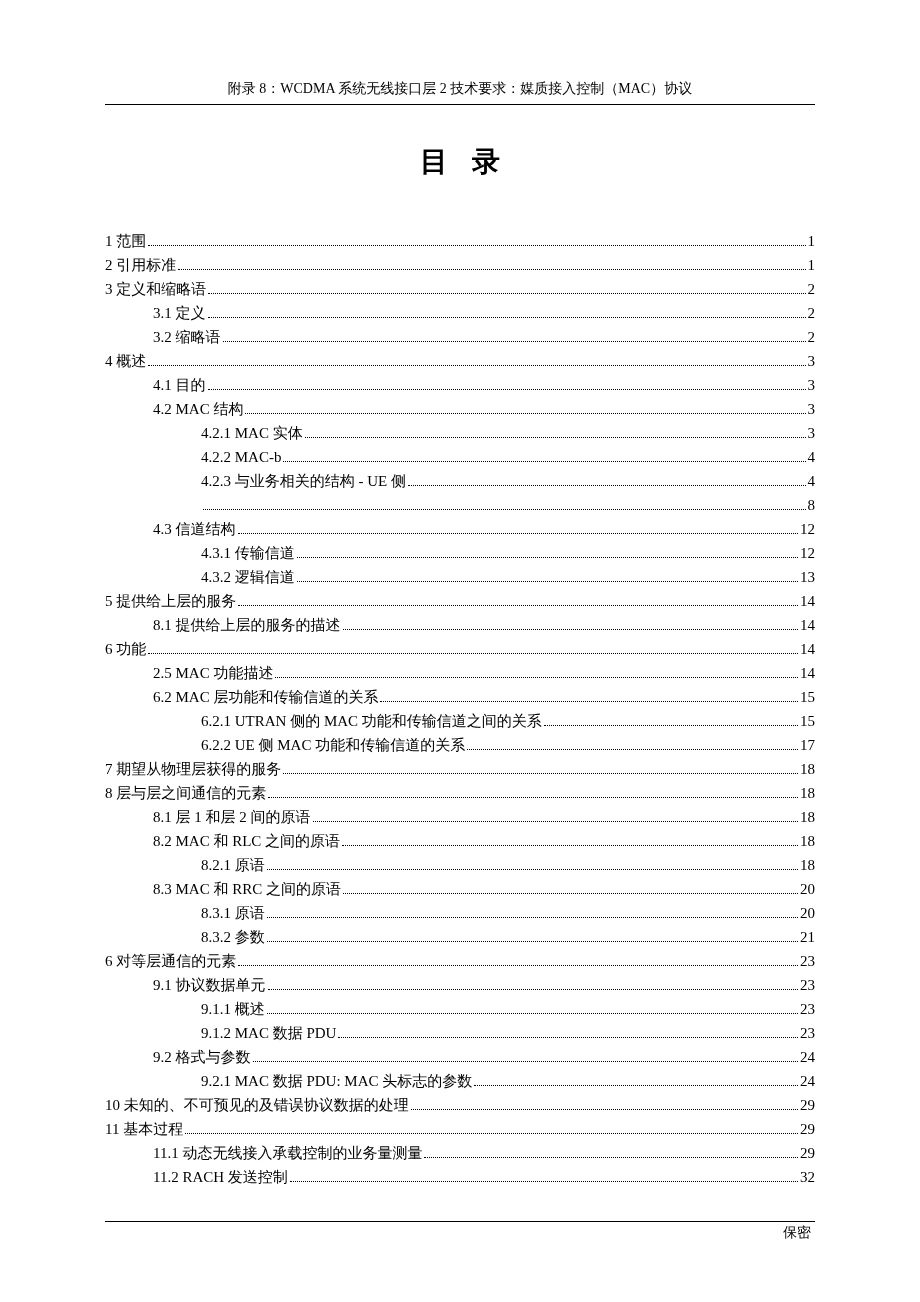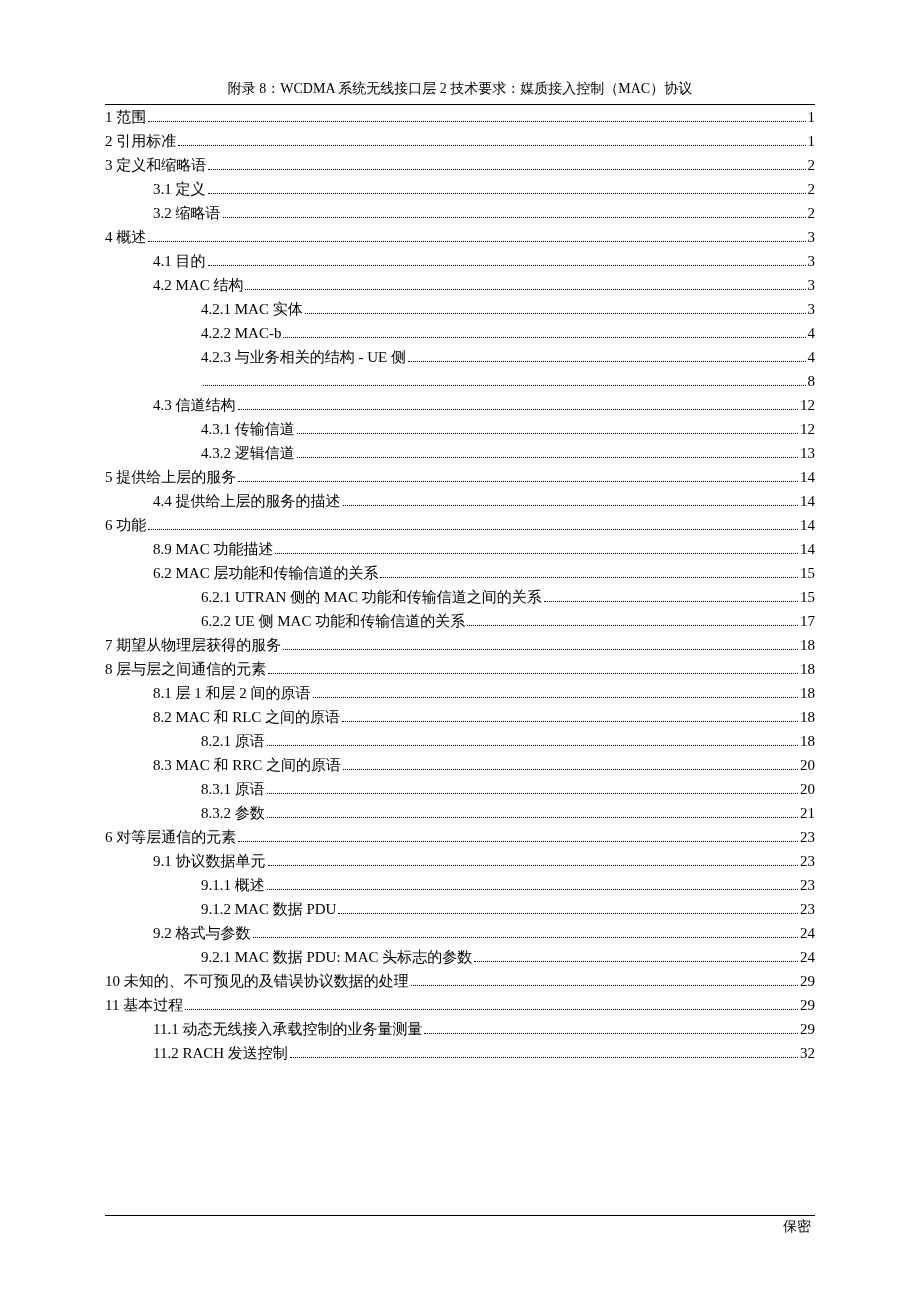--- a/index.html
+++ b/index.html
@@ -65,31 +65,32 @@
   }
   .footer {
     text-align: right;
     font-size: 14px;
     padding-right: 4px;
   }
   .footer-wrap {
     position: absolute;
     left: 105px;
     right: 105px;
-    bottom: 66px;
+    bottom: 60px;
   }
 </style>
 </head>
 <body>
 
 <div class="page">
 
   <div class="header">附录 8：WCDMA 系统无线接口层 2 技术要求：媒质接入控制（MAC）协议</div>
   <hr class="header-rule">
 
+  <div class="title">目录</div>
 
   <div class="toc" id="toc">
       <div class="toc-row indent-0">
         <span class="toc-label">1  范围</span>
         <span class="toc-dotted"></span>
         <span class="toc-page">1</span>
       </div>
       <div class="toc-row indent-0">
         <span class="toc-label">2  引用标准</span>
         <span class="toc-dotted"></span>
@@ -158,31 +159,31 @@
         <span class="toc-label">4.3.2 逻辑信道</span>
         <span class="toc-dotted"></span>
         <span class="toc-page">13</span>
       </div>
       <div class="toc-row indent-0">
         <span class="toc-label">5  提供给上层的服务</span>
         <span class="toc-dotted"></span>
         <span class="toc-page">14</span>
       </div>
       <div class="toc-row indent-1">
-        <span class="toc-label">4.4  提供给上层的服务的描述</span>
+        <span class="toc-label">8.1  提供给上层的服务的描述</span>
         <span class="toc-dotted"></span>
         <span class="toc-page">14</span>
       </div>
       <div class="toc-row indent-0">
         <span class="toc-label">6  功能</span>
         <span class="toc-dotted"></span>
         <span class="toc-page">14</span>
       </div>
       <div class="toc-row indent-1">
-        <span class="toc-label">8.9 MAC 功能描述</span>
+        <span class="toc-label">2.5 MAC 功能描述</span>
         <span class="toc-dotted"></span>
         <span class="toc-page">14</span>
       </div>
       <div class="toc-row indent-1">
         <span class="toc-label">6.2        MAC 层功能和传输信道的关系</span>
         <span class="toc-dotted"></span>
         <span class="toc-page">15</span>
       </div>
       <div class="toc-row indent-2">
         <span class="toc-label">6.2.1    UTRAN 侧的 MAC 功能和传输信道之间的关系</span>

